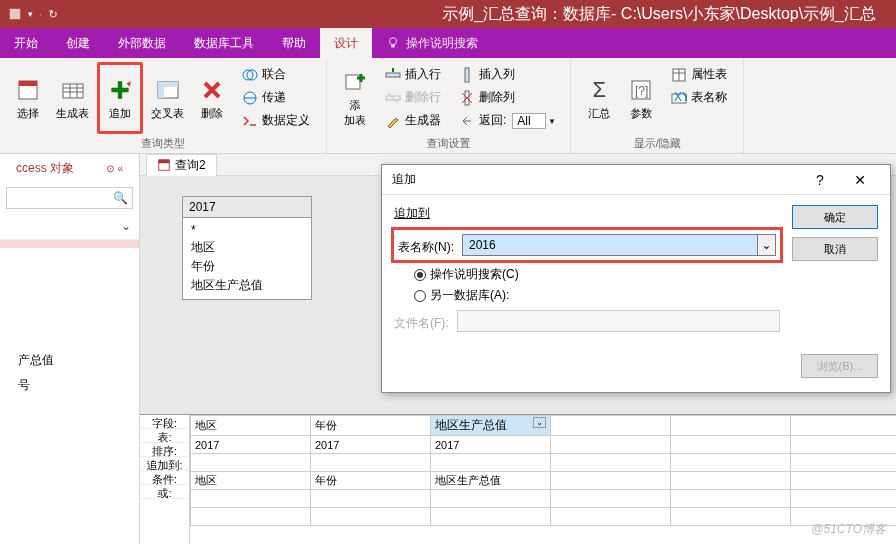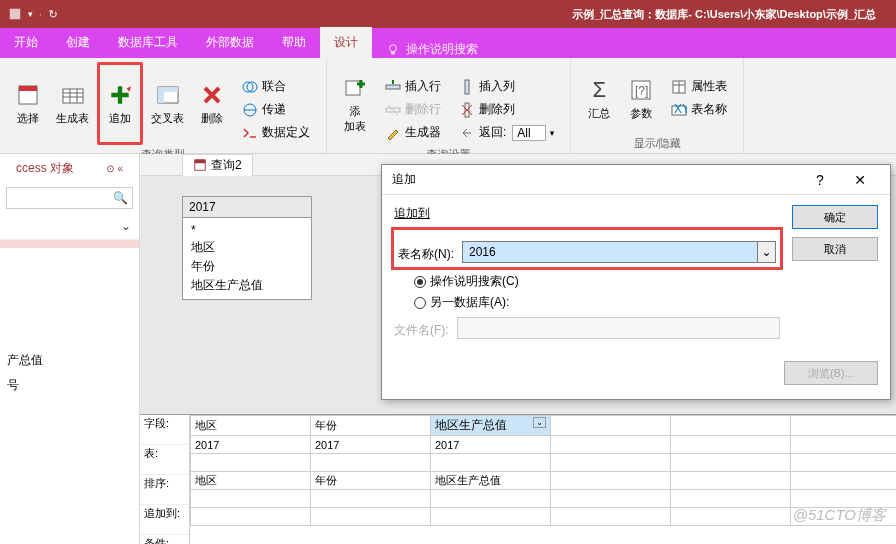--- a/index.html
+++ b/index.html
@@ -4,89 +4,89 @@
 <style>
 * { margin: 0; padding: 0; box-sizing: border-box; font-family: "Microsoft YaHei", sans-serif; font-size: 12px; }
 body { background: #fff; overflow: hidden; width: 896px; height: 544px; position: relative; }
 
 
 .titlebar { background: #a4373a; color: #fff; height: 28px; display: flex; align-items: center; }
 .qat { display: flex; align-items: center; padding: 0 8px; gap: 6px; }
 .qat-icon { width: 14px; height: 14px; opacity: .9; }
 .tb-spacer { flex: 1; }
 .tb-contexttab { background: #8b2e31; padding: 6px 14px; font-size: 12px; }
-.tb-title { padding: 0 20px; font-size: 11px; white-space: nowrap; font-weight: bold; }
-
-
-.ribbon-tabs { background: #d946ef; color: #fff; height: 30px; display: flex; align-items: flex-end; }
+.tb-title { padding: 0 20px; font-size: 16px; white-space: nowrap; }
+
+
+.ribbon-tabs { background: #a21caf; color: #fff; height: 30px; display: flex; align-items: center; }
 .rtab { padding: 7px 14px; cursor: pointer; }
 .rtab.active { background: #f3f2f1; color: #a4373a; }
 .rtab-tellme { display: flex; align-items: center; gap: 6px; padding: 0 14px; color: #fff; opacity: .9; }
 
 
 .ribbon { background: #f3f2f1; border-bottom: 1px solid #d6d6d6; height: 96px; display: flex; }
 .group { border-right: 1px solid #e1dfdd; padding: 4px 8px 2px; display: flex; flex-direction: column; align-items: center; }
 .group-items { display: flex; gap: 2px; flex: 1; }
 .rbtn { display: flex; flex-direction: column; align-items: center; justify-content: center; padding: 2px 6px; cursor: pointer; min-width: 38px; }
 .rbtn .ic { width: 28px; height: 28px; margin-bottom: 2px; display: flex; align-items: center; justify-content: center; }
 .rbtn span { font-size: 11px; }
 .rbtn.highlighted { border: 3px solid #e84545; border-radius: 2px; }
 .group-label { font-size: 11px; color: #666; text-align: right; padding-top: 2px; }
-.small-row { display: flex; flex-direction: column; gap: 2px; padding: 2px 4px; margin-top: 12px; }
+.small-row { display: flex; flex-direction: column; gap: 2px; padding: 2px 4px; }
 .small-btn { display: flex; align-items: center; gap: 4px; padding: 2px 4px; cursor: pointer; font-size: 11px; white-space: nowrap; }
 .small-ic { width: 16px; height: 16px; flex-shrink: 0; }
 
 
 .leftpane { position: absolute; left: 0; top: 154px; width: 140px; bottom: 0; border-right: 1px solid #d6d6d6; background: #fff; }
 .lp-header { display: flex; align-items: center; padding: 6px 16px; font-size: 16px; color: #a4373a; }
 .lp-search { margin: 4px 6px; border: 1px solid #ccc; height: 22px; display: flex; align-items: center; }
 .lp-search input { border: none; flex: 1; width: 40px; padding: 0 4px; outline: none; }
 .lp-cat { padding: 6px 8px; font-size: 11px; color: #444; border-bottom: 1px solid #eee; display:flex; justify-content:space-between;}
-.lp-item { padding: 4px 8px 4px 7px; font-size: 12px; }
+.lp-item { padding: 4px 8px 4px 18px; font-size: 12px; }
 .lp-item.sel { background: #f8d7da; }
 
 
 .docarea { position: absolute; left: 140px; top: 154px; right: 0; bottom: 0; background: #e8e8e8; }
 .doctab { background: #f3f2f1; border-bottom: 1px solid #d6d6d6; height: 22px; display: flex; align-items: center; padding-left: 6px; }
-.doctab-item { background: #fff; border: 1px solid #d6d6d6; border-bottom: none; padding: 2px 10px; display: flex; align-items: center; gap: 4px; font-size: 12px; margin-left: 36px; }
+.doctab-item { background: #fff; border: 1px solid #d6d6d6; border-bottom: none; padding: 2px 10px; display: flex; align-items: center; gap: 4px; font-size: 12px; }
 
 
 .fieldbox { position: absolute; left: 42px; top: 42px; width: 130px; background: #fff; border: 1px solid #999; }
 .fieldbox-title { background: #e8e8e8; padding: 3px 6px; border-bottom: 1px solid #999; }
 .fieldbox-body { padding: 4px 8px; }
 .fieldbox-body div { padding: 1px 0; font-size: 12px; }
 
 
 .qbe { position: absolute; left: 0; right: 0; bottom: 0; height: 130px; background: #fff; border-top: 1px solid #999; display: flex; }
 .qbe-labels { width: 50px; border-right: 1px solid #ccc; }
-.qbe-labels div { height: 30px; padding: 1px 4px; text-align: left; font-size: 11px; border-bottom: 1px solid #eee; }
+.qbe-labels div { height: 14px; padding: 1px 4px; text-align: center; font-size: 11px; border-bottom: 1px solid #eee; }
 .qbe-cols { flex: 1; overflow: auto; }
 .qbe-table { border-collapse: collapse; width: 100%; }
 .qbe-table td { border: 1px solid #ccc; height: 18px; padding: 1px 4px; font-size: 11px; min-width: 120px; }
 .qbe-table td.sel { background: #cce4f7; }
 
 
 .dialog { position: absolute; left: 381px; top: 164px; width: 510px; background: #fff; border: 1px solid #888; box-shadow: 2px 2px 8px rgba(0,0,0,.3); }
 .dlg-title { height: 30px; display: flex; align-items: center; padding: 0 10px; border-bottom: 1px solid #ddd; }
 .dlg-title span:first-child { flex: 1; font-size: 12px; }
 .dlg-tbtn { width: 40px; text-align: center; font-size: 14px; cursor: pointer; }
 .dlg-body { padding: 10px 12px; display: flex; gap: 12px; }
 .dlg-left { flex: 1; }
 .fieldset-label { font-size: 12px; margin-bottom: 8px; text-decoration: underline; }
 .frow { display: flex; align-items: flex-end; gap: 8px; margin: 6px 0; }
 .frow label { font-size: 12px; white-space: nowrap; }
-.combo { flex: 1; display: flex; border: 1px solid #7a7a7a; height: 22px; margin-top: 7px; }
+.combo { flex: 1; display: flex; border: 1px solid #7a7a7a; height: 22px; }
 .combo input { flex: 1; border: none; padding: 0 6px; background: #cde6ff; outline: none; }
 .combo-btn { width: 18px; border-left: 1px solid #7a7a7a; display: flex; align-items: center; justify-content: center; background: #efefef; }
 .radio-row { display: flex; align-items: center; gap: 4px; margin: 4px 0 4px 20px; font-size: 12px; }
 .dlg-right { width: 86px; display: flex; flex-direction: column; gap: 8px; }
 .dlg-btn { border: 1px solid #adadad; background: #e1e1e1; height: 24px; font-size: 11px; cursor: pointer; }
 .dlg-btn.primary { border: 1px solid #0078d4; }
 .browse-row { display:flex; justify-content:flex-end; padding: 6px 12px 14px; }
-.watermark { position: absolute; right: 10px; bottom: 19px; color: #bbb; font-size: 15px; font-style: italic; }
+.watermark { position: absolute; right: 10px; bottom: 6px; color: #bbb; font-size: 12px; font-style: italic; }
 .disabled { color: #aaa; }
 .textbox { flex:1; border:1px solid #ccc; height:22px; background:#f7f7f7;}
 </style>
 </head>
 <body>
 
 <div class="titlebar">
   <div class="qat">
     <svg class="qat-icon" viewBox="0 0 16 16">
         <rect x="2" y="2" width="12" height="12" fill="#fff" opacity=".8"></rect>
@@ -96,22 +96,22 @@
     <span style="font-size:11px;">↻</span>
   </div>
   <div class="tb-spacer"></div>
   <div class="tb-spacer"></div>
   <div class="tb-title">示例_汇总查询：数据库- C:\Users\小东家\Desktop\示例_汇总</div>
 </div>
 
 <div class="ribbon-tabs">
   <div class="rtab">开始</div>
   <div class="rtab">创建</div>
+  <div class="rtab">外部数据</div>
   <div class="rtab">数据库工具</div>
-  <div class="rtab">外部数据</div>
   <div class="rtab">帮助</div>
   <div class="rtab active">设计</div>
   <div class="rtab-tellme">
     <svg width="14" height="14" viewBox="0 0 16 16">
         <circle cx="8" cy="6" r="4" fill="none" stroke="#fff"></circle>
         <rect x="6" y="10" width="4" height="3" fill="#fff"></rect>
       </svg>
     <span>操作说明搜索</span>
   </div>
 </div>
@@ -424,17 +424,17 @@
         <label class="disabled">文件名(F):</label>
         <div class="textbox"></div>
       </div>
     </div>
     <div class="dlg-right">
       <button class="dlg-btn primary">确定</button>
       <button class="dlg-btn">取消</button>
     </div>
   </div>
   <div class="browse-row">
-    <button class="dlg-btn disabled" style="width:94px">浏览(B)...</button>
+    <button class="dlg-btn disabled" style="width:77px">浏览(B)...</button>
   </div>
 </div>
 
 <div class="watermark">@51CTO博客</div>
 
 </body></html>

